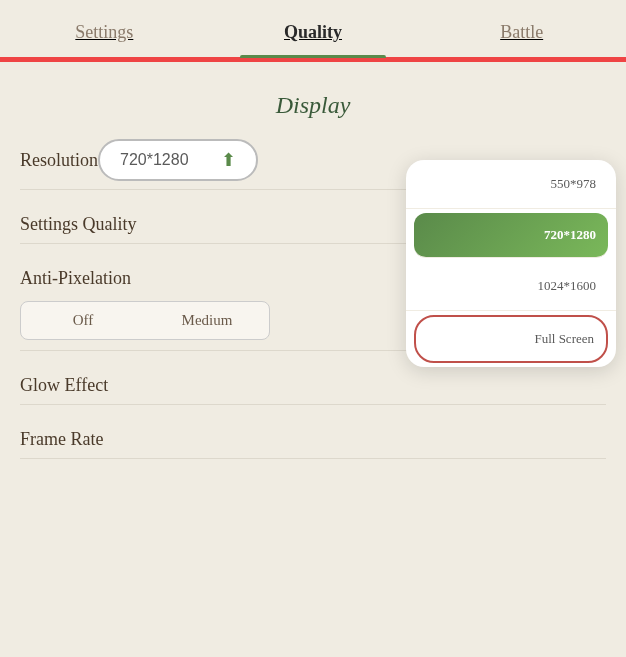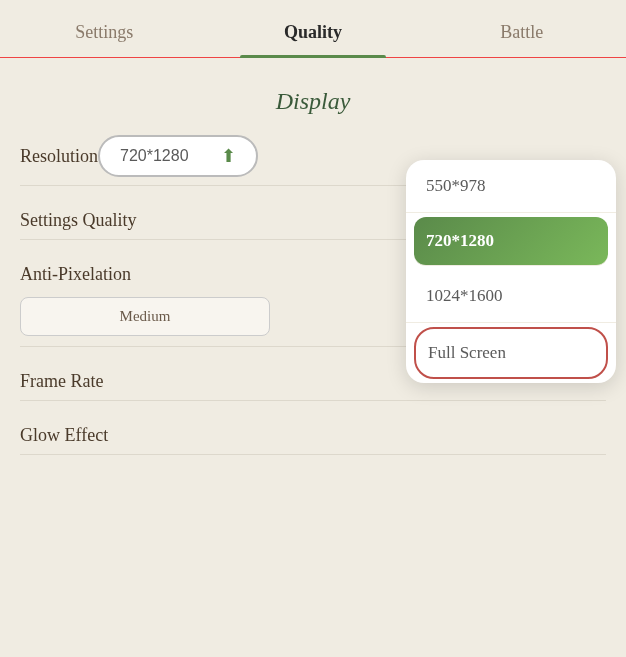--- a/index.html
+++ b/index.html
@@ -11,23 +11,24 @@
       font-family: Georgia, 'Times New Roman', serif;
       overflow: hidden;
       position: relative;
     }
 
     
     .tab-bar {
       display: flex;
       align-items: flex-end;
       background-color: #f0ece2;
-      border-bottom: 1px solid #ef4444;
+      border-bottom: 5px solid #ef4444;
       padding-top: 10px;
       position: relative;
+      text-decoration: underline;
     }
 
     .tab {
       flex: 1;
       text-align: center;
       padding: 12px 0 14px;
       font-size: 18px;
       color: #8a7a6a;
       cursor: pointer;
       position: relative;
@@ -148,23 +149,23 @@
       width: 210px;
       background: #fff;
       border-radius: 18px;
       box-shadow: 0 4px 20px rgba(0,0,0,0.15);
       overflow: hidden;
       z-index: 100;
     }
 
     .dropdown-item {
       padding: 16px 20px;
-      font-size: 17px;
+      font-size: 13px;
       color: #5a5a5a;
-      text-align: left;
+      text-align: right;
       cursor: pointer;
       border-bottom: 1px solid #f0ece2;
     }
 
     .dropdown-item:last-child {
       border-bottom: none;
     }
 
     .dropdown-item.selected {
       background: linear-gradient(135deg, #5a8a4a, #7ab85a);
@@ -229,30 +230,31 @@
     </button>
   </div>
 
   <div class="setting-row">
     <span class="setting-label">Settings Quality</span>
   </div>
 
   <div class="anti-pix-row">
     <div class="anti-pix-label">Anti-Pixelation</div>
     <div class="toggle-group">
+      <div class="toggle-option">Off</div>
       <div class="toggle-option">Medium</div>
     </div>
   </div>
 
   <div class="setting-row-simple">
+    <span class="setting-label">Glow Effect</span>
+  </div>
+
+  <div class="setting-row-simple">
     <span class="setting-label">Frame Rate</span>
-  </div>
-
-  <div class="setting-row-simple">
-    <span class="setting-label">Glow Effect</span>
   </div>
 
 </div>
 
 <div class="dropdown-overlay">
   <div class="dropdown-item">
     <span>550*978</span>
   </div>
   <div class="dropdown-item selected">
     <span>720*1280</span>

